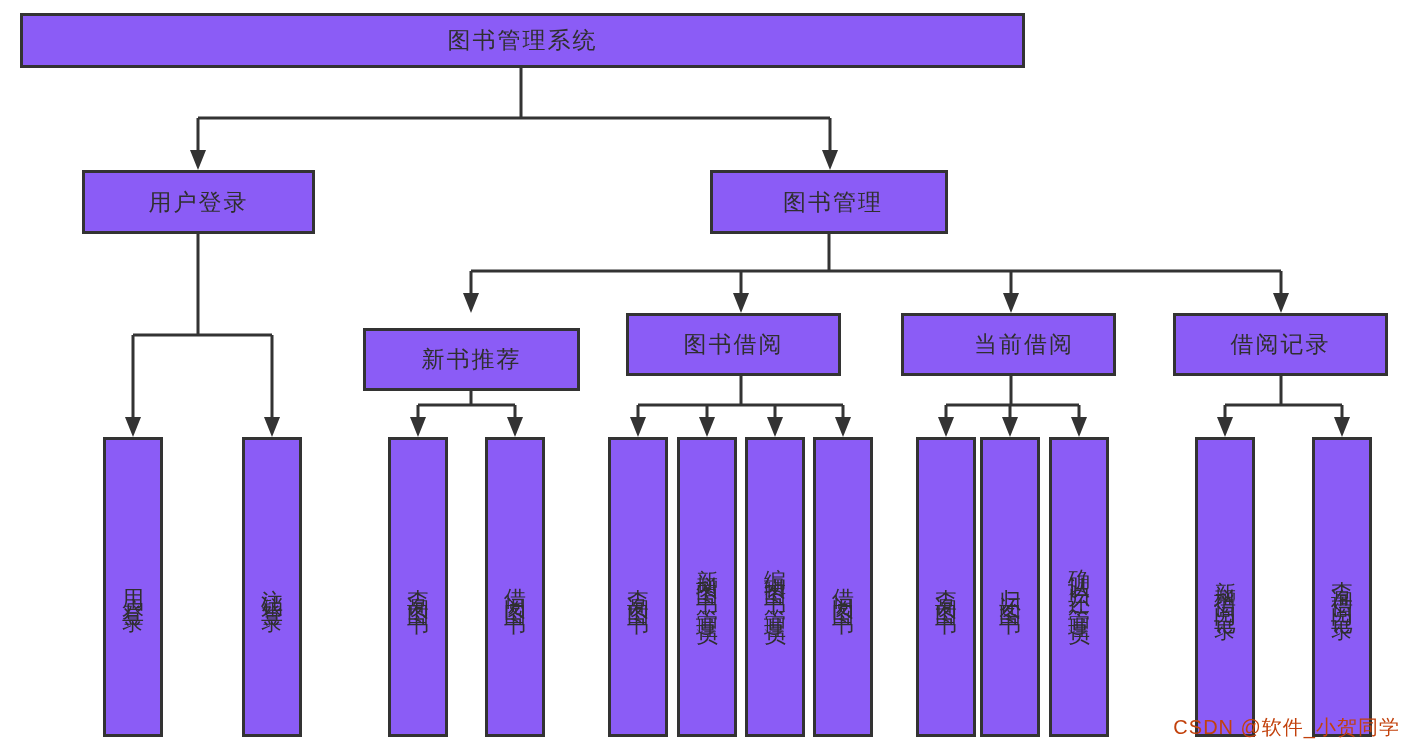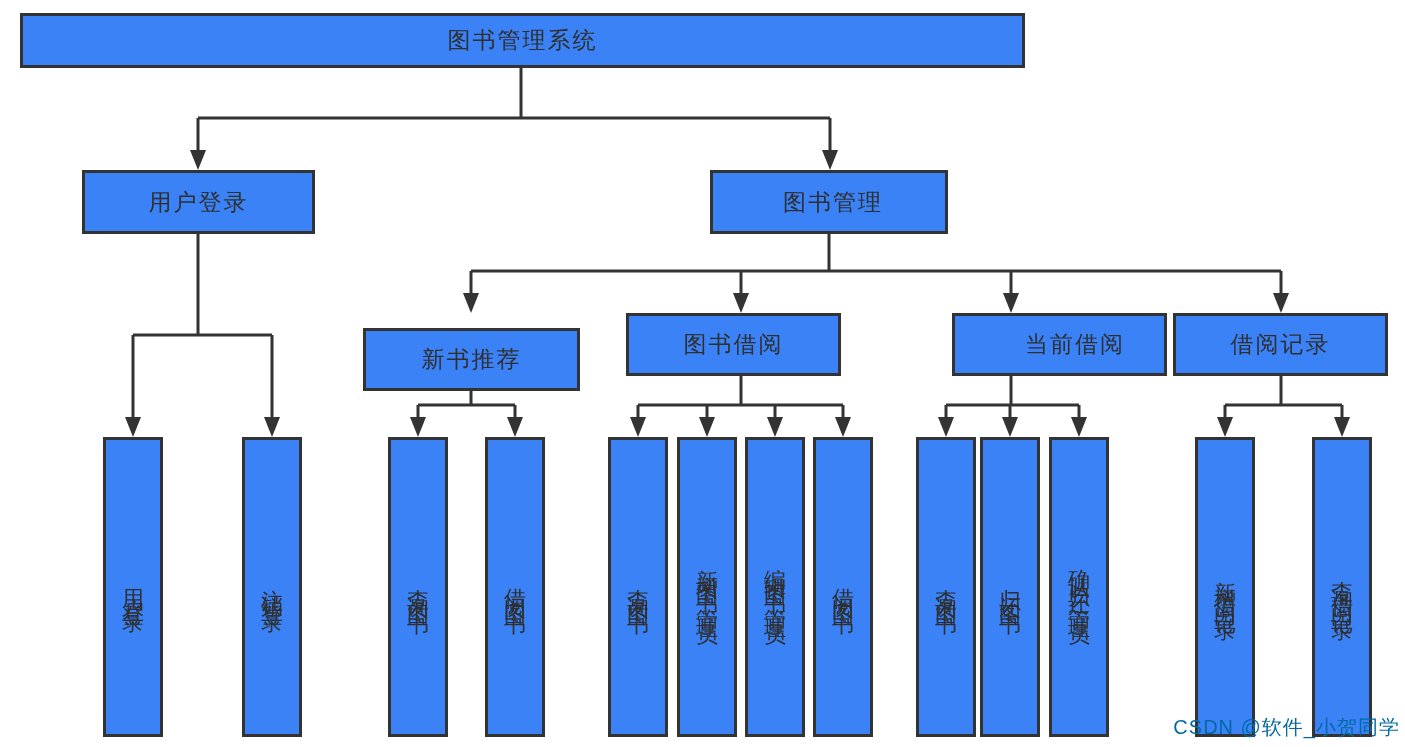--- a/index.html
+++ b/index.html
@@ -17,21 +17,21 @@
   }
   #connectors {
     position: absolute;
     left: 0;
     top: 0;
     z-index: 1;
   }
   .box {
     position: absolute;
     box-sizing: border-box;
-    background: #3b82f6;
+    background: #8b5cf6;
     border: 3px solid #333333;
     display: flex;
     align-items: center;
     justify-content: center;
     color: #2f2f2f;
     z-index: 2;
   }
   .h-label {
     font-size: 23px;
     letter-spacing: 2px;
@@ -48,21 +48,21 @@
     letter-spacing: 8px;
     line-height: 1;
     white-space: nowrap;
   }
   .watermark {
     position: absolute;
     right: 5px;
     bottom: 6px;
     font-size: 20px;
     letter-spacing: 1px;
-    color: #0369a1;
+    color: #c2410c;
     z-index: 3;
     white-space: nowrap;
   }
 </style>
 </head>
 <body>
 
 <div id="canvas">
 
   <svg id="connectors" width="1405" height="747" viewBox="0 0 1405 747">
@@ -118,21 +118,21 @@
   <div class="box" style="left:710px; top:170px; width:238px; height:64px;padding-left:8px;">
     <span class="h-label">图书管理</span>
   </div>
 
   <div class="box" style="left:363px; top:313px; width:217px; height:63px;margin-top:15px;">
     <span class="h-label">新书推荐</span>
   </div>
   <div class="box" style="left:626px; top:313px; width:215px; height:63px;">
     <span class="h-label">图书借阅</span>
   </div>
-  <div class="box" style="left:952px; top:313px; width:215px; height:63px;padding-left:31px;">
+  <div class="box" style="left:901px; top:313px; width:215px; height:63px;padding-left:31px;">
     <span class="h-label">当前借阅</span>
   </div>
   <div class="box" style="left:1173px; top:313px; width:215px; height:63px;">
     <span class="h-label">借阅记录</span>
   </div>
 
   <div class="box v-box" style="left:103px; top:437px;">
     <span class="v-label">用户登录</span>
   </div>
   <div class="box v-box" style="left:242px; top:437px;">

